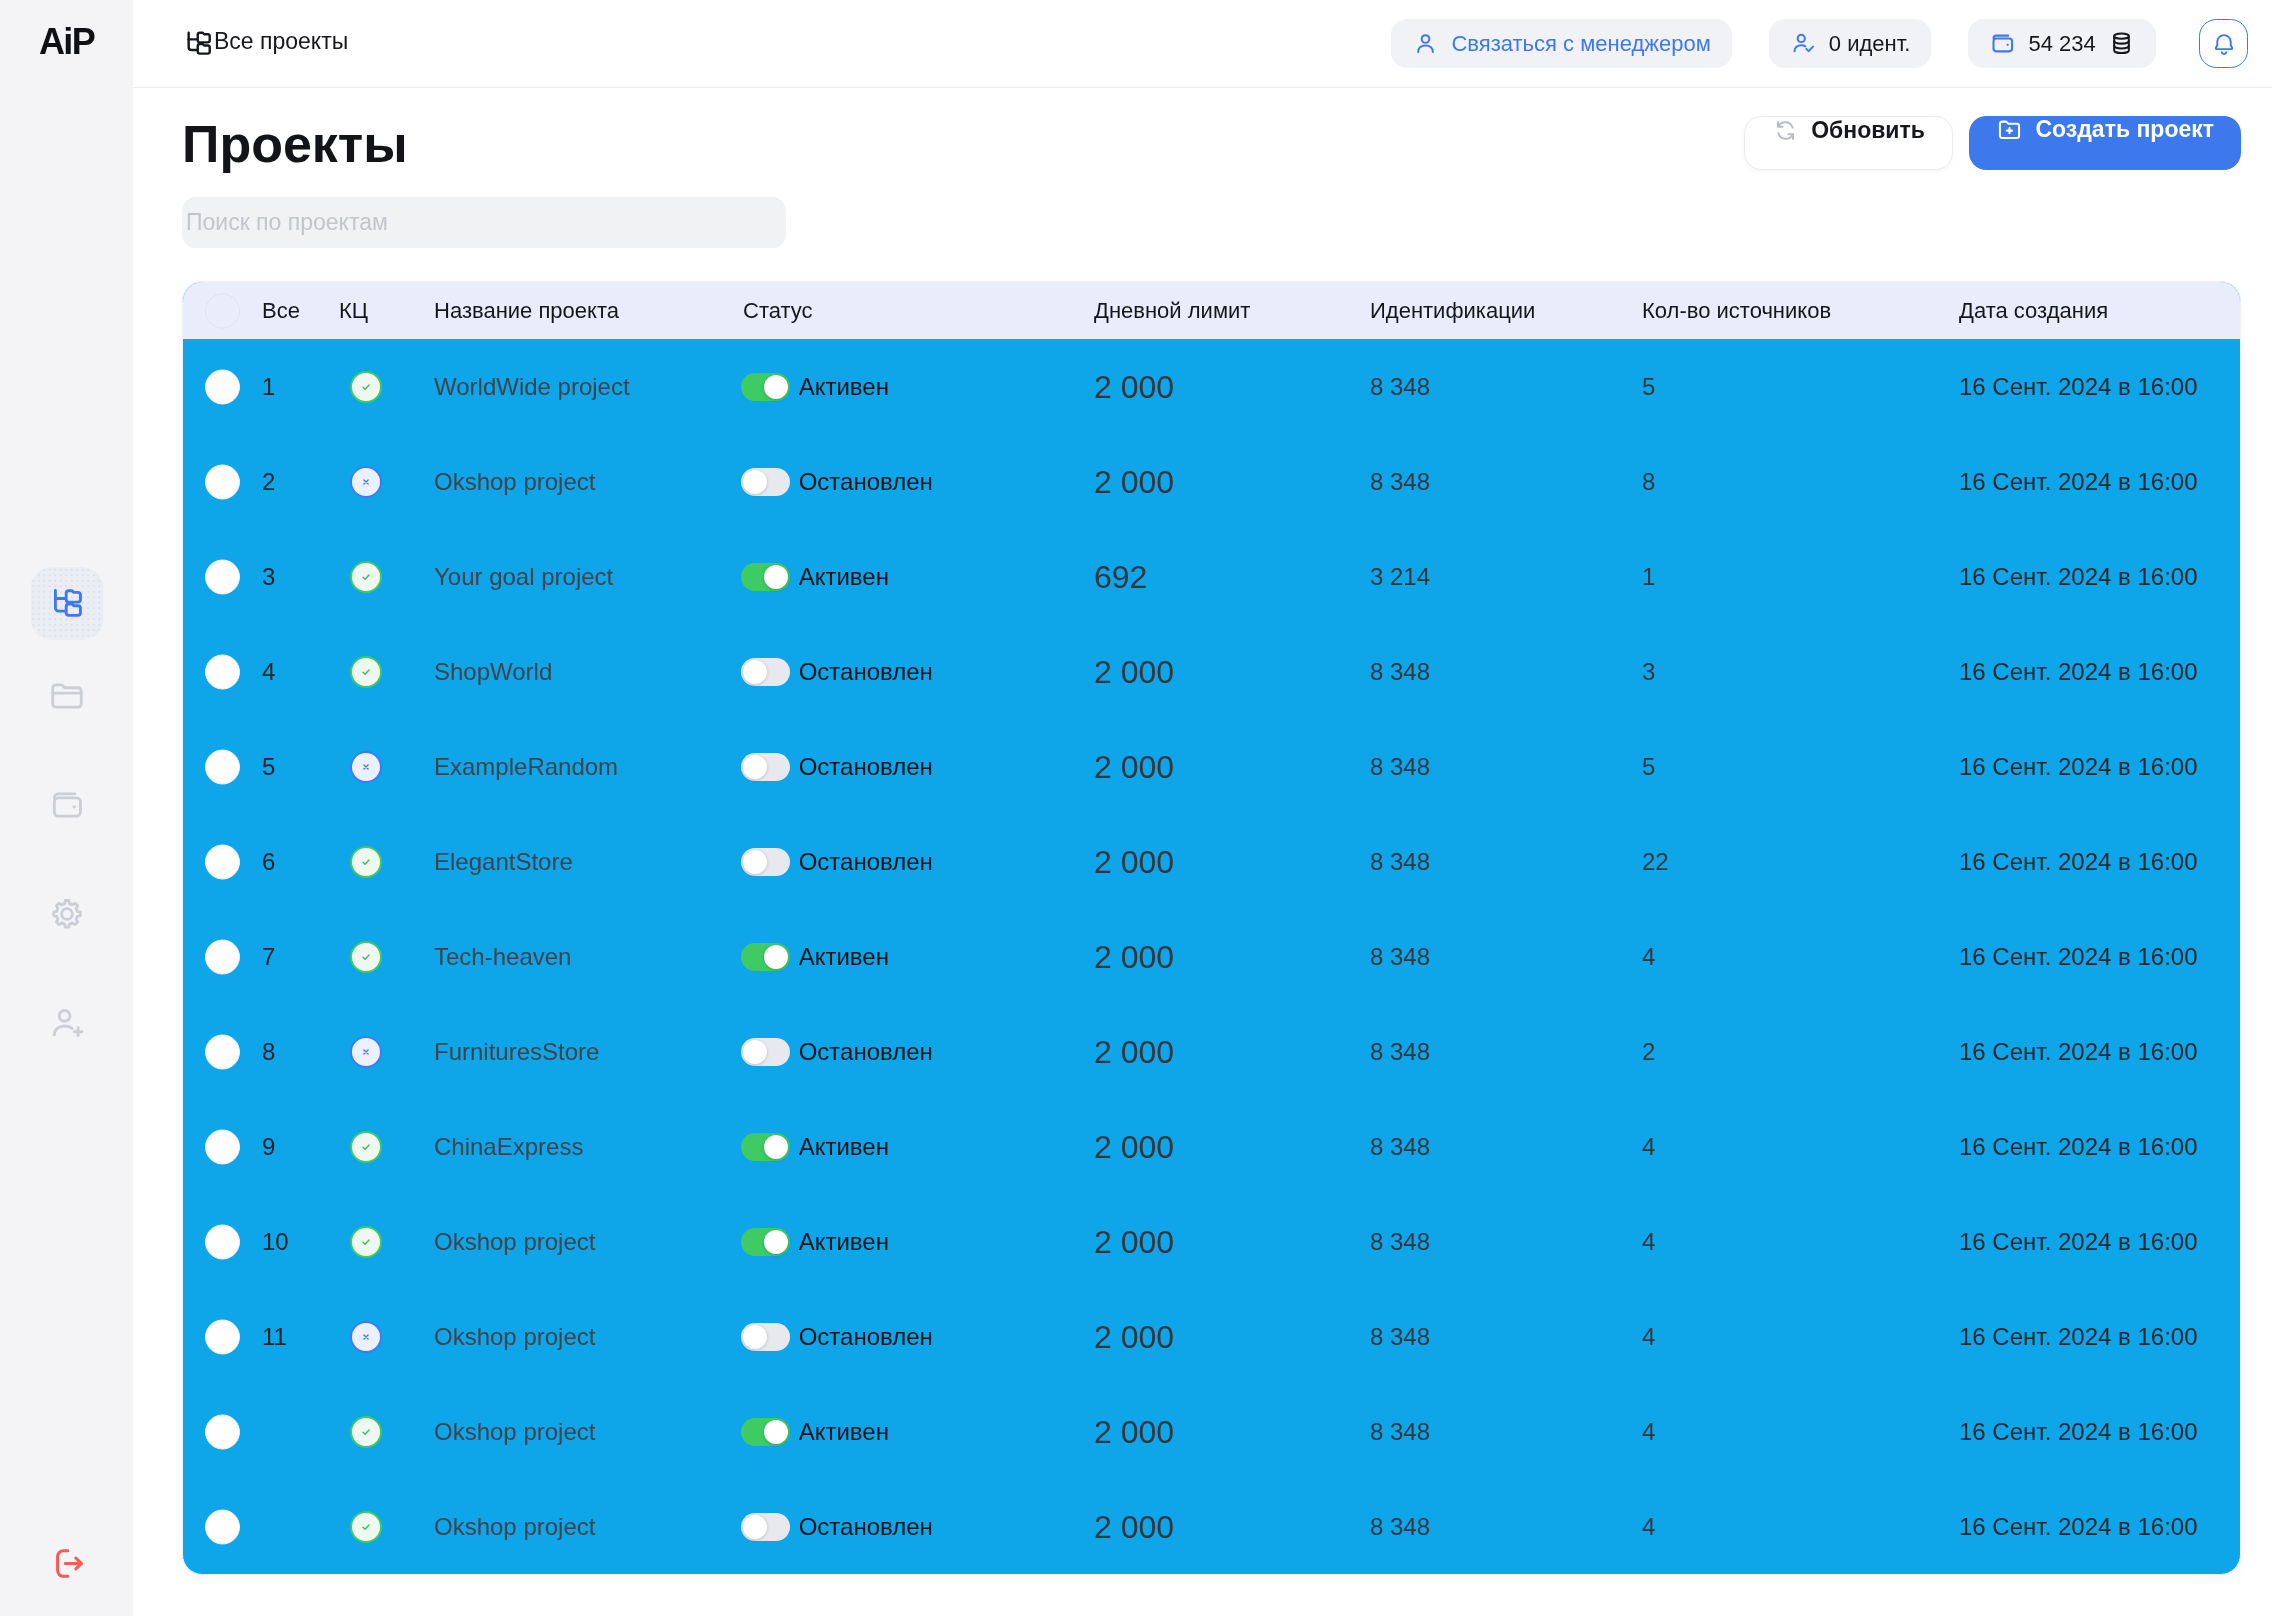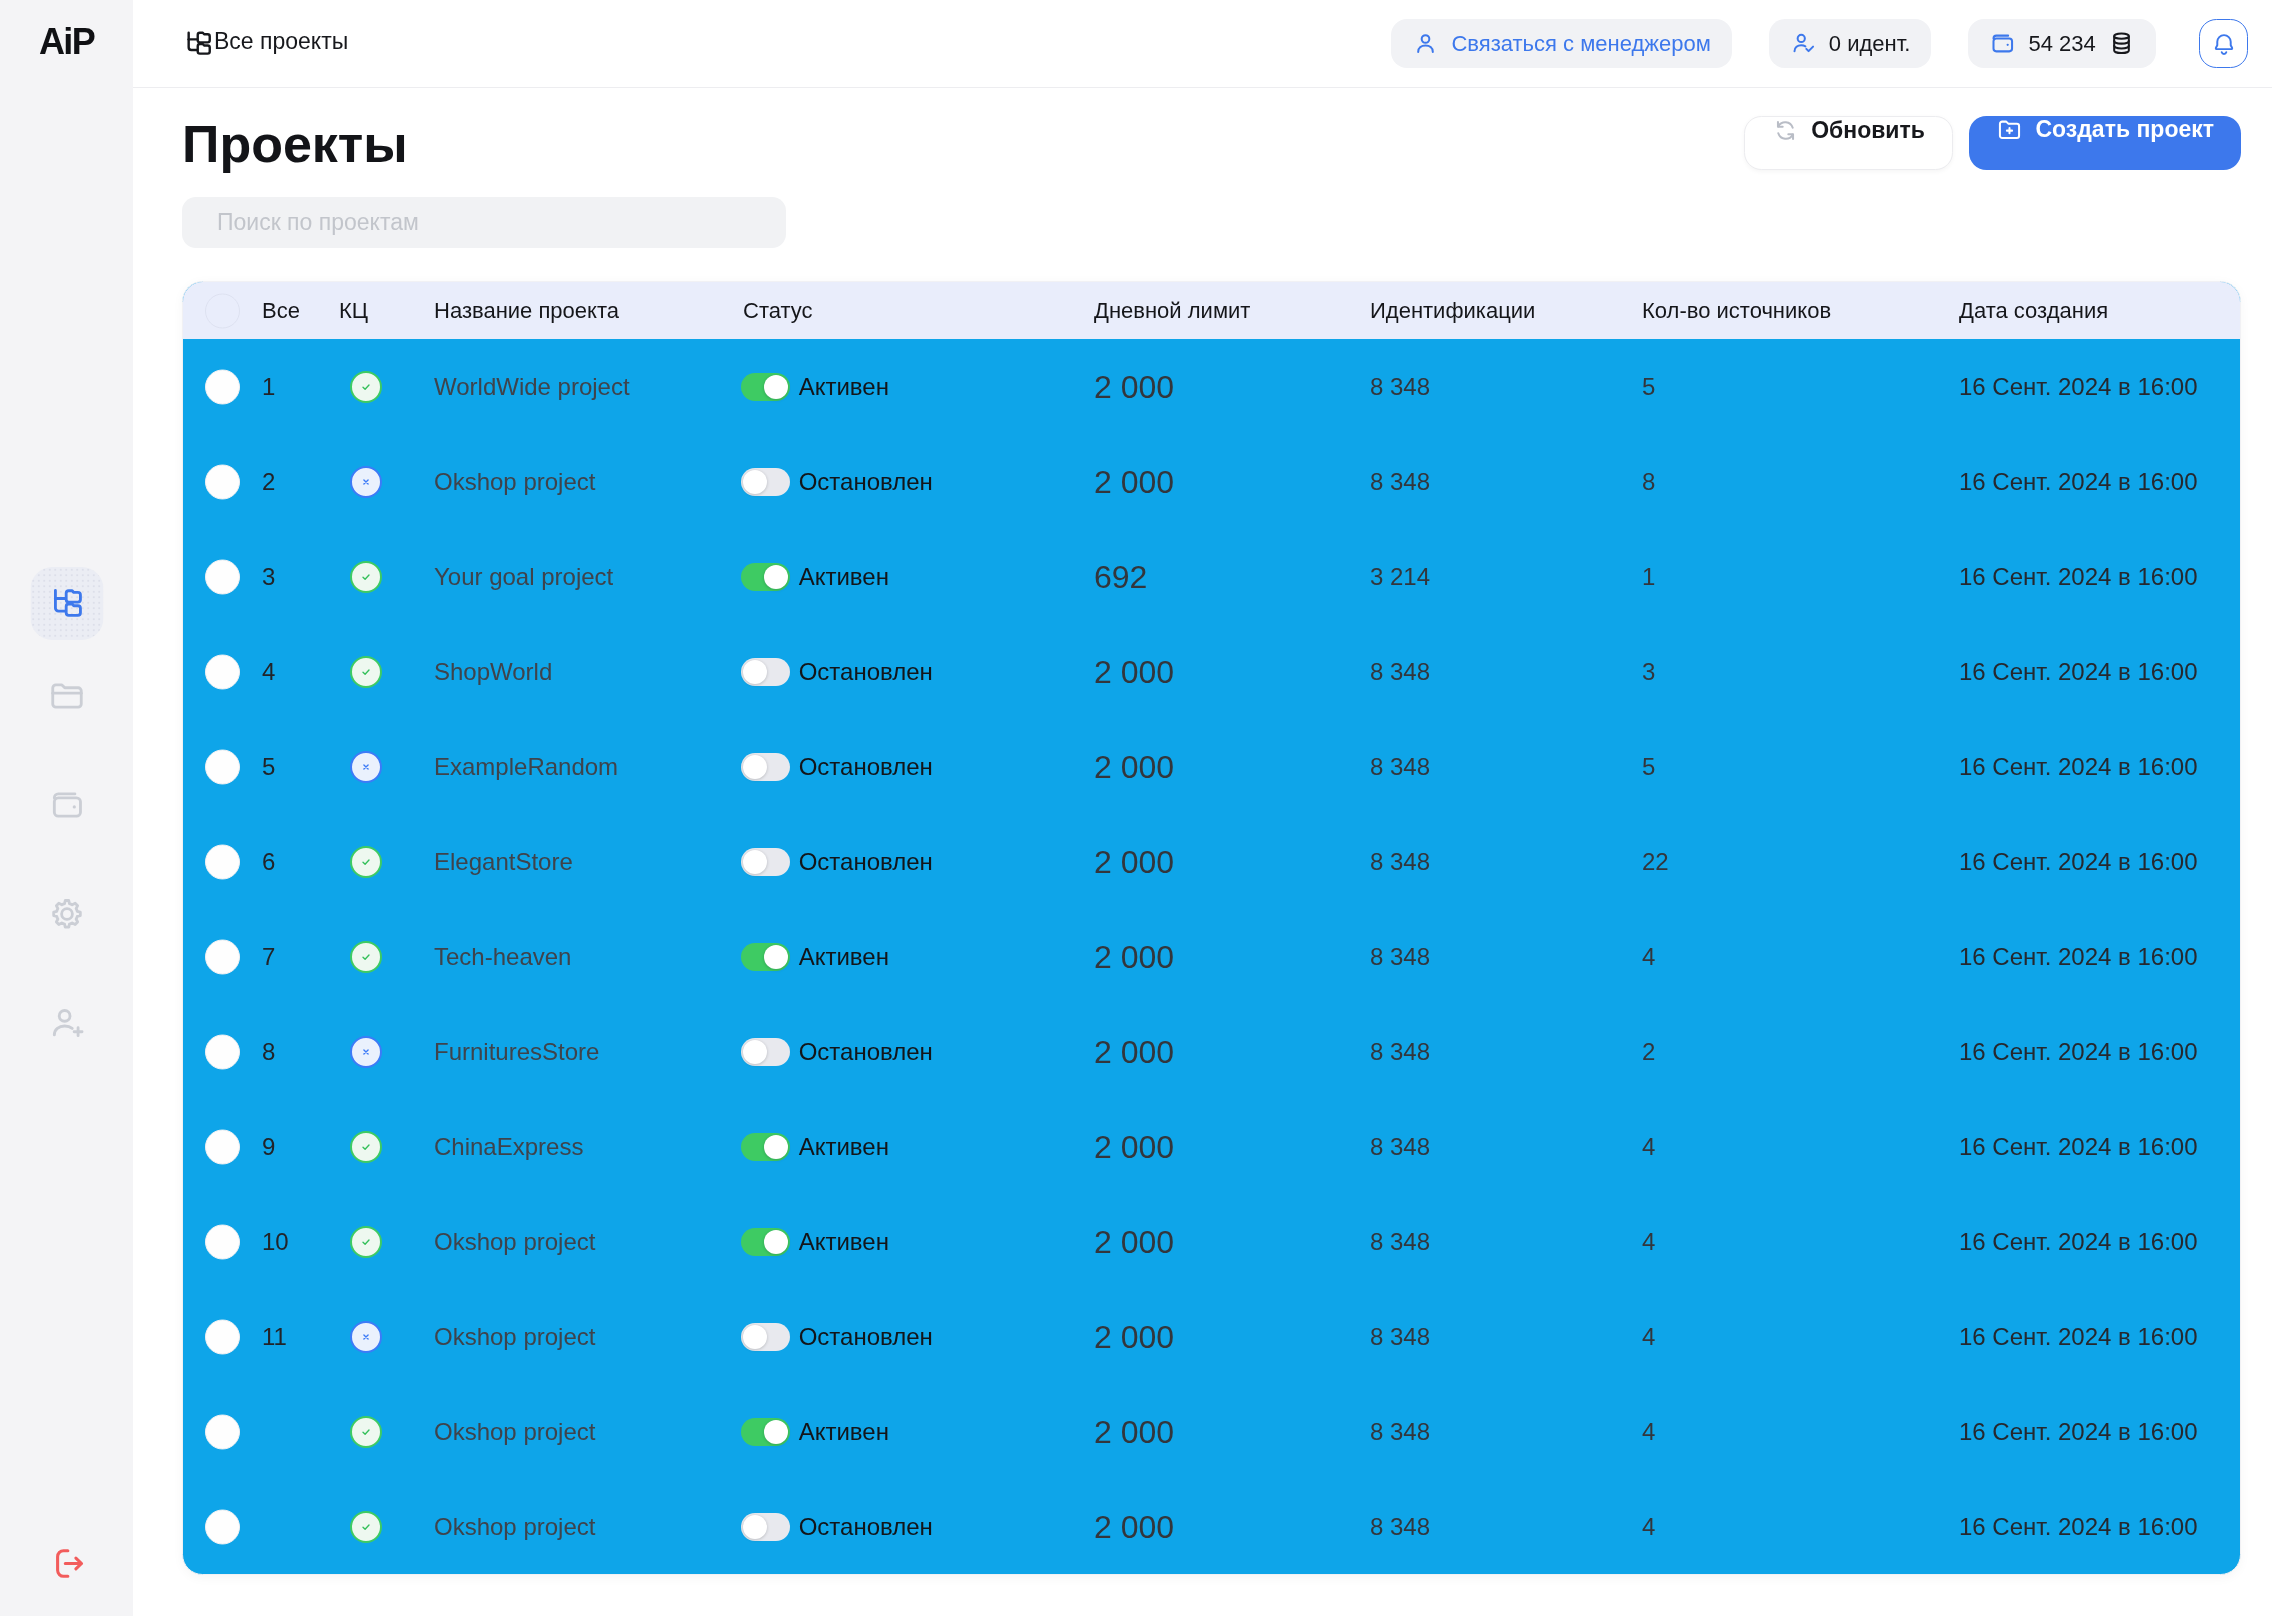--- a/index.html
+++ b/index.html
@@ -35,21 +35,21 @@
   
   .content{padding:28px 32px 0 49px}
   .page-head{display:flex;align-items:flex-end;justify-content:space-between}
   h1{font-size:52px;font-weight:700;color:#131418;line-height:1}
   .actions{display:flex;gap:16px}
   .btn{height:54px;border-radius:17.4px;font-size:23px;font-weight:600;display:flex;align-items:flex-start;gap:12.6px;padding:0 27px;cursor:pointer;font-family:inherit}
   .btn-light{background:#fff;border:0.8px solid #ececef;color:#17181c;box-shadow:0 1.6px 4.7px rgba(18,20,26,.04)}
   .btn-light .ic{color:#b9bdc6}
   .btn-primary{background:#3d78ec;border:none;color:#fff}
   .ic-btn{width:27px;height:27px}
-  .search{margin-top:27px;width:604px;height:51px;border:none;border-radius:14px;background:#f1f2f4;padding:0 35px;font-size:23px;font-family:inherit;color:#2c2e33;display:block;outline:none}
+  .search{margin-top:27px;width:604px;height:51px;border:none;border-radius:14px;background:#f1f2f4;padding:0 4px;font-size:23px;font-family:inherit;color:#2c2e33;display:block;outline:none}
   .search::placeholder{color:#c2c5cb}
 
   
   .table-card{margin-top:33px;border:0.8px solid #f1f1f4;border-radius:20.5px;box-shadow:0 2.4px 11px rgba(18,22,38,.04);overflow:hidden;background:#0ea5e9}
   .t-head{position:relative;height:57px;background:#e9edfb;font-size:22px;color:#15161a}
   .t-head>span{position:absolute;top:50%;transform:translateY(-50%)}
   .cb{width:35px;height:35px;border-radius:50%;border:1.6px solid #eff0f3;background:#fefefe;display:inline-block;cursor:pointer}
   .t-head .cb{border-color:#dde1f0;background:transparent}
   .hd-cb{left:22px}.hd-all{left:79px}.hd-kc{left:156px}.hd-name{left:251px}.hd-status{left:560px}
   .hd-limit{left:911px}.hd-ident{left:1187px}.hd-sources{left:1459px}.hd-date{left:1776px}

